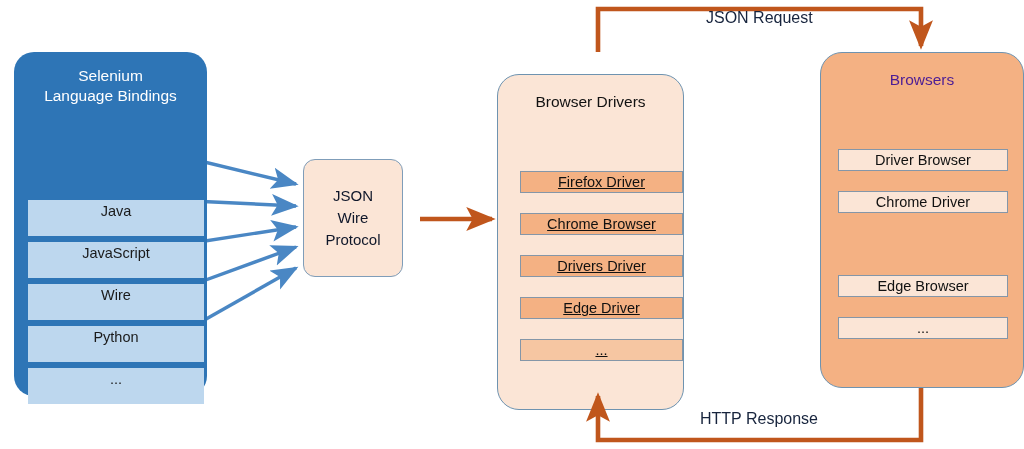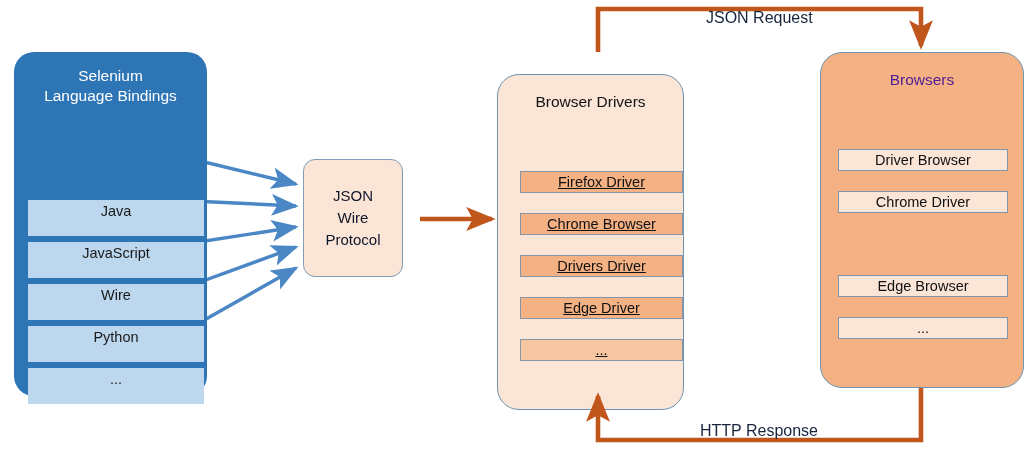--- a/index.html
+++ b/index.html
@@ -158,21 +158,21 @@
 
   
   .http-label {
     position: absolute;
     font-size: 16px;
     color: #17243D;
     white-space: nowrap;
     z-index: 6;
   }
   #http-request-label  { left: 706px; top: 9px; }
-  #http-response-label { left: 700px; top: 410px; margin-top: 12px; }
+  #http-response-label { left: 700px; top: 410px; }
 </style>
 </head>
 <body>
 
 <div id="canvas">
 
   <svg id="arrow-layer">
     <defs>
       <marker id="blue-head" markerWidth="9" markerHeight="9" refX="7.2" refY="3.2" orient="auto" markerUnits="strokeWidth">
         <path d="M0,0 L8,3.2 L0,6.4 L1.8,3.2 z" fill="#4A87C4"></path>

